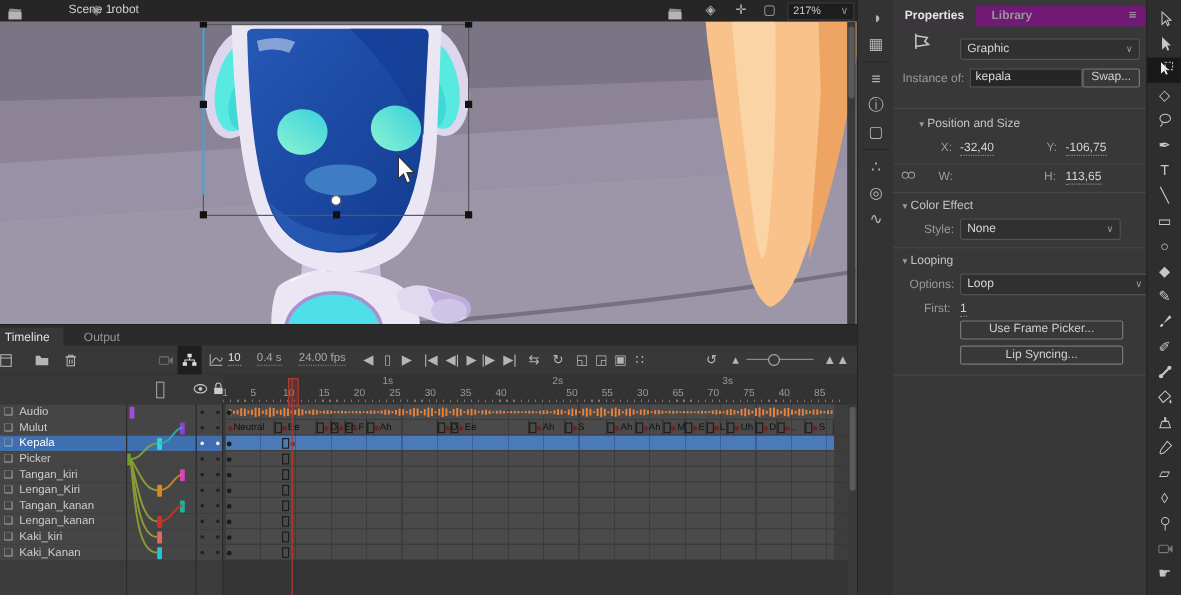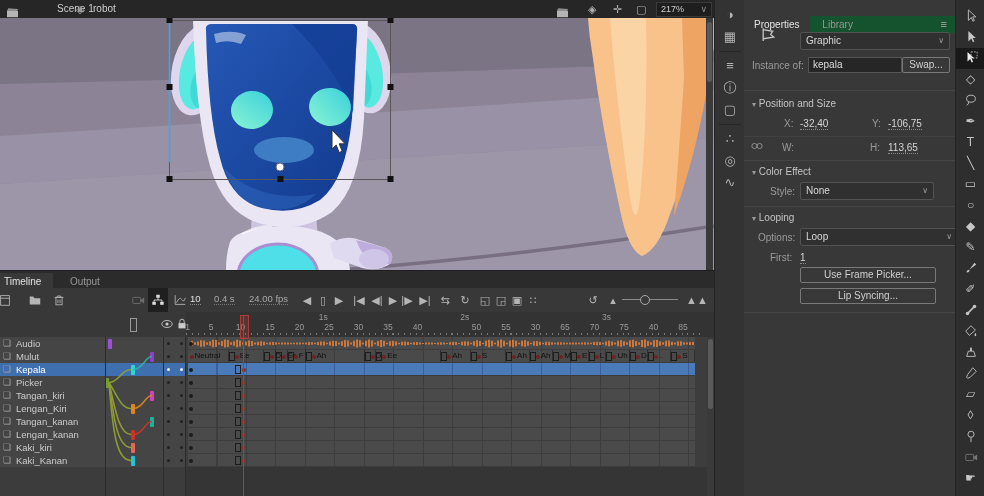--- a/index.html
+++ b/index.html
@@ -18,21 +18,21 @@
   
   #dock{left:714px;top:0;width:30px;height:496px;background:#333;border-left:1px solid #232323;border-right:1px solid #232323;}
   .dockic{width:30px;height:22px;text-align:center;font-size:13px;line-height:22px;color:#b3b3b3;cursor:default;}
   .docksep{height:1px;background:#272727;margin:3px 4px;}
   #tools{left:955px;top:0;width:29px;height:496px;background:#2e2e2e;border-left:1px solid #232323;}
   .tool{width:29px;height:21px;text-align:center;font-size:12px;line-height:21px;color:#c6c6c6;}
   .tool svg{width:14px;height:14px;margin-top:3px;}
   .tool.active{background:#191919;}
   
   #props{left:744px;top:0;width:211px;height:496px;background:#383838;font-size:10px;}
-  #propTabs{left:0;top:16px;width:211px;height:17px;background:#14532d;}
+  #propTabs{left:0;top:5px;width:211px;height:17px;background:#701a75;font-weight:bold;}
   .ptab{font-size:10px;line-height:17px;padding:0 10px;display:inline-block;}
   .ptab.on{background:#383838;color:#e4e4e4;}
   .ptab.off{color:#969696;}
   .plabel{color:#9a9a9a;font-size:10px;}
   .pval{color:#d6d6d6;border-bottom:1px dotted #8a8a8a;font-size:10px;}
   .pdrop{background:#303030;border:1px solid #525252;height:16px;line-height:16px;color:#d8d8d8;
          font-size:10px;padding:0 5px;border-radius:2px;}
   .pdrop .chev{float:right;color:#9a9a9a;font-size:8px;}
   .pinput{background:#262626;border:1px solid #555;height:14px;line-height:14px;color:#ddd;
           font-size:10px;padding:0 4px;}
@@ -199,21 +199,21 @@
         <path d="M3,2 V14 M3,3.5 L12,5 L10,8 L13,10.5 L3,12" stroke="#c8c8c8" fill="none" stroke-width="1.2"></path>
       </svg>
   </span>
   <div class="pdrop abs" style="left:56px;top:32px;width:138px;">
     <span>Graphic</span><span class="chev">∨</span>
   </div>
   <span class="abs plabel" style="left:8px;top:60px;">Instance of:</span>
   <div class="pinput abs" style="left:64px;top:57px;width:84px;">kepala</div>
   <div class="pbtn abs" style="left:158px;top:57px;width:46px;">Swap...</div>
   <div class="sdiv abs" style="left:0;top:90px;width:211px;"></div>
-  <div class="sect abs" style="left:8px;top:98px;">
+  <div class="sect abs" style="left:22px;top:98px;">
     <span style="color:#9a9a9a;font-size:8px;">▾</span> <span>Position and Size</span>
   </div>
   <span class="abs plabel" style="left:40px;top:118px;">X:</span>
   <span class="abs pval" style="left:56px;top:118px;">-32,40</span>
   <span class="abs plabel" style="left:128px;top:118px;">Y:</span>
   <span class="abs pval" style="left:144px;top:118px;">-106,75</span>
   <div class="sdiv abs" style="left:0;top:136px;width:211px;background:#414141;"></div>
   <span class="abs" style="left:6px;top:140px;">
     <svg width="14" height="12" viewBox="0 0 16 14">
         <circle cx="5" cy="7" r="3" fill="none" stroke="#999"></circle>

